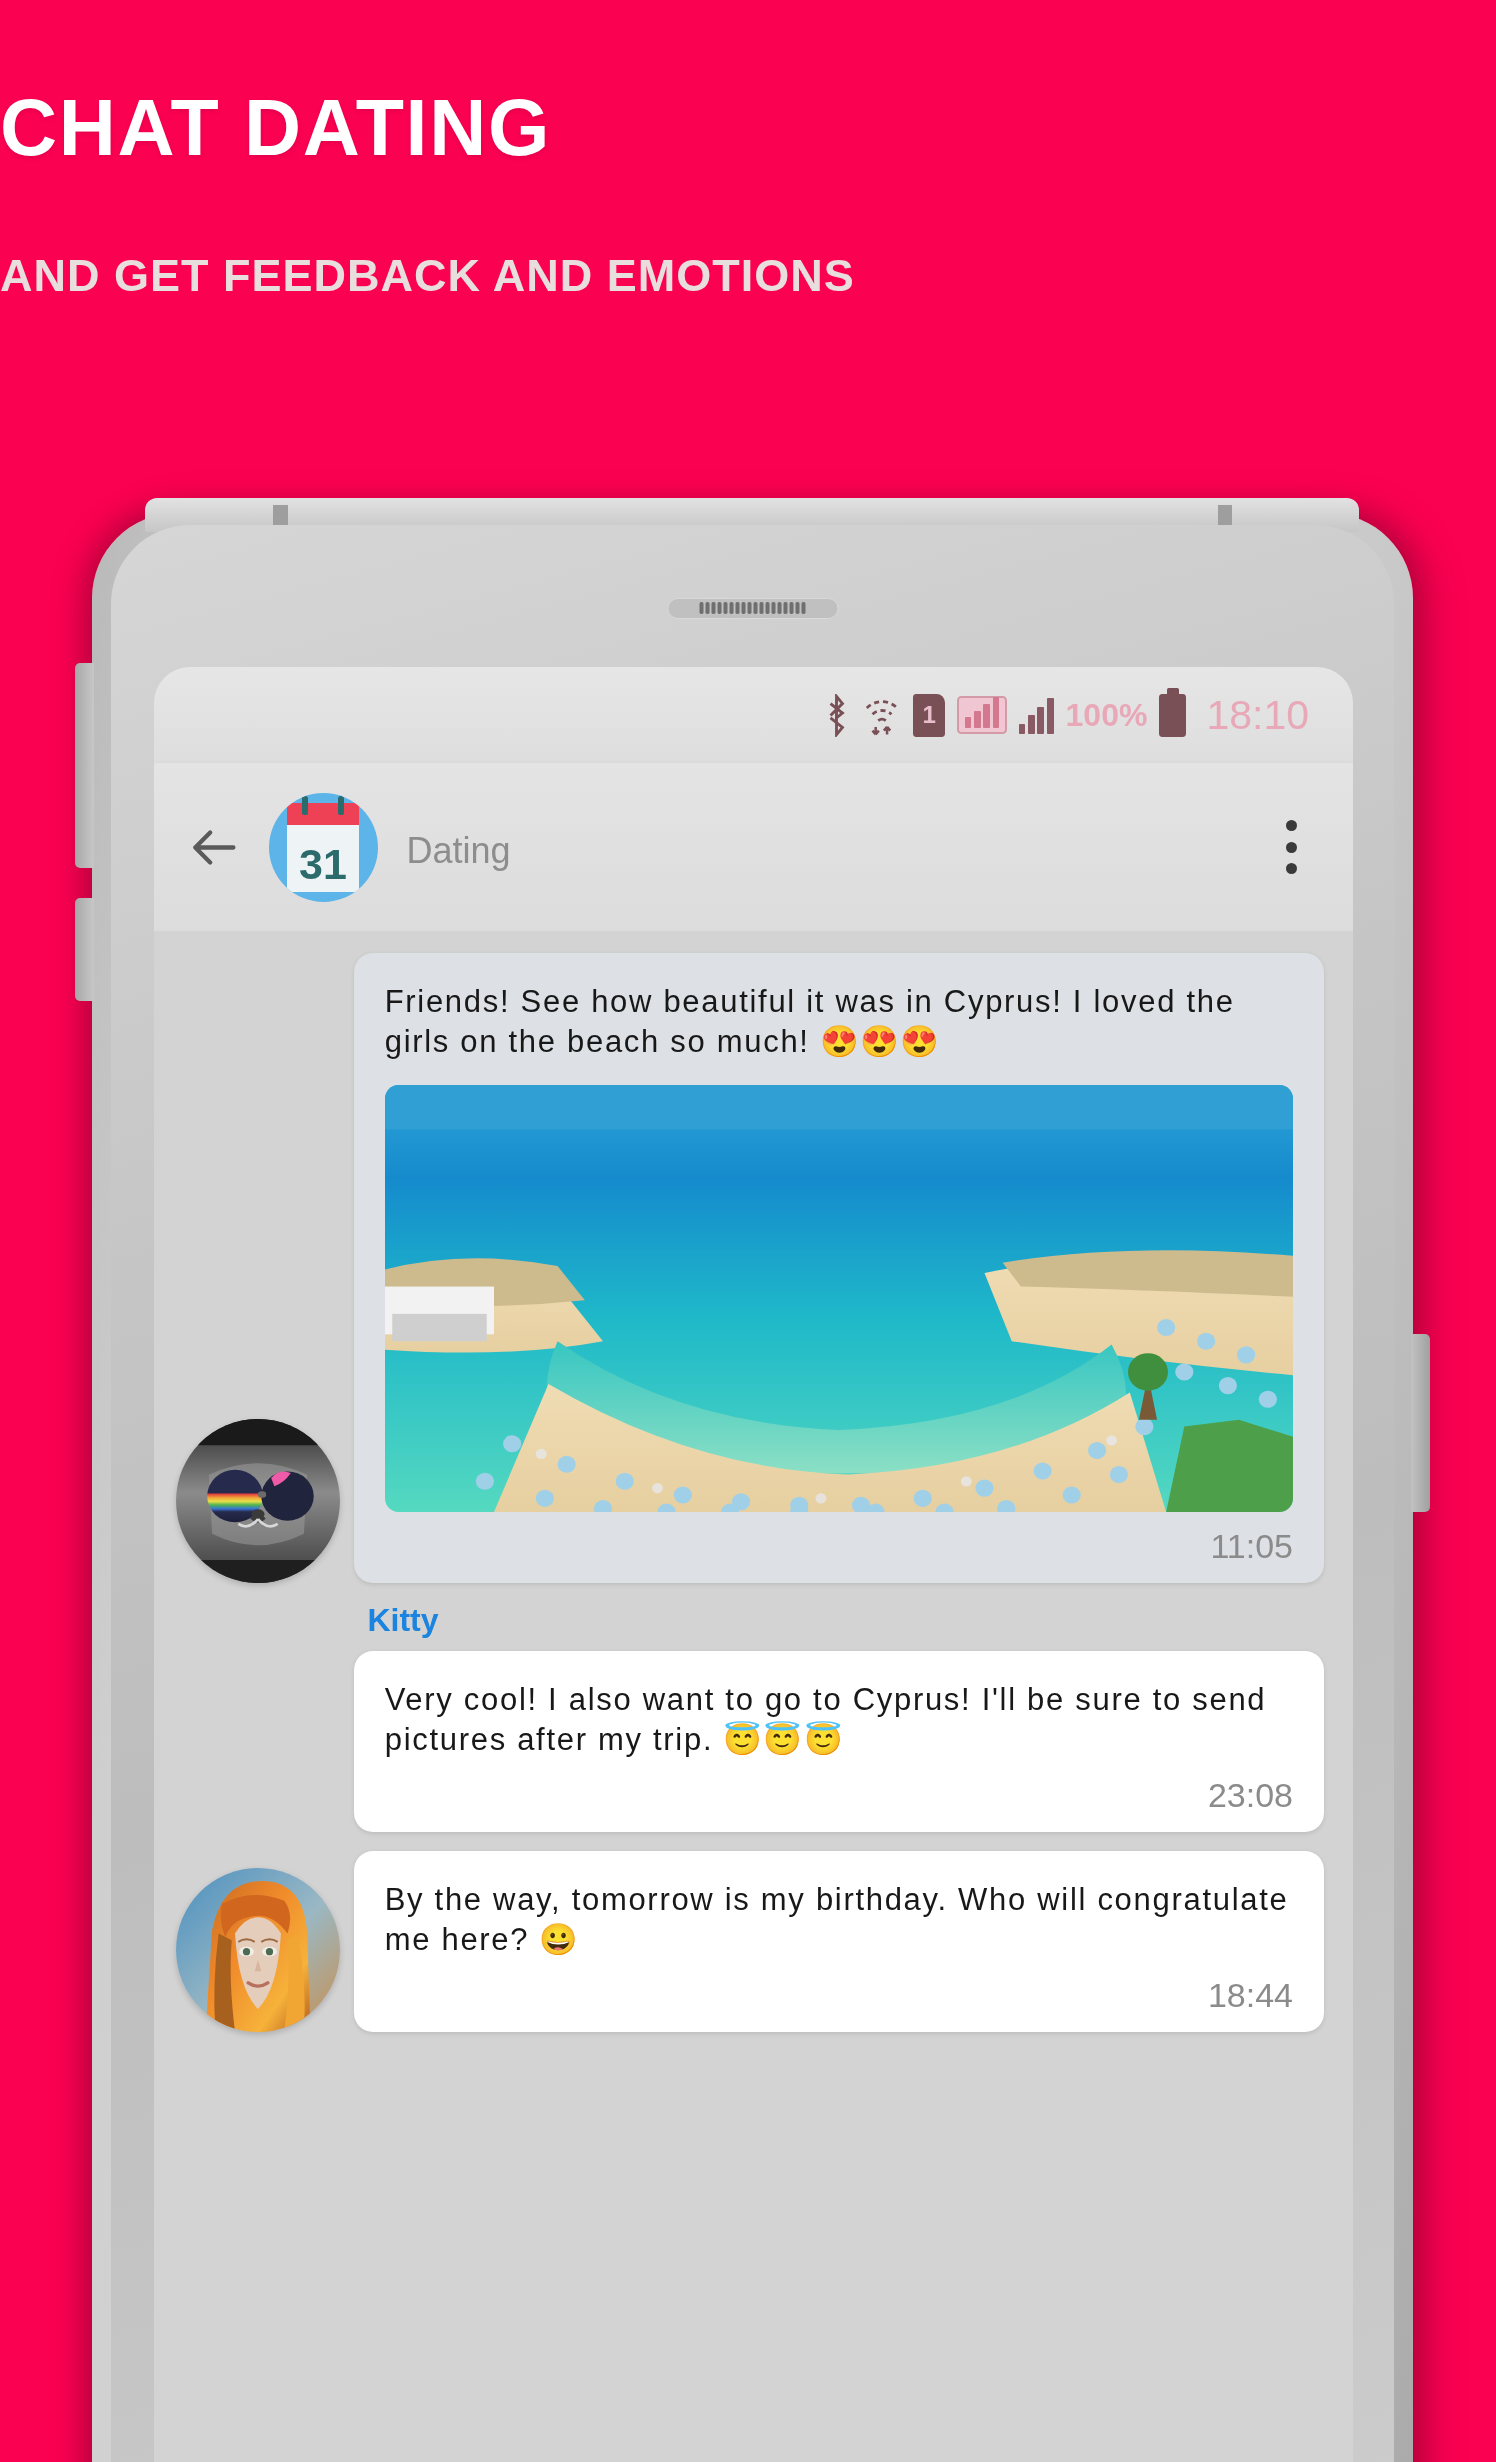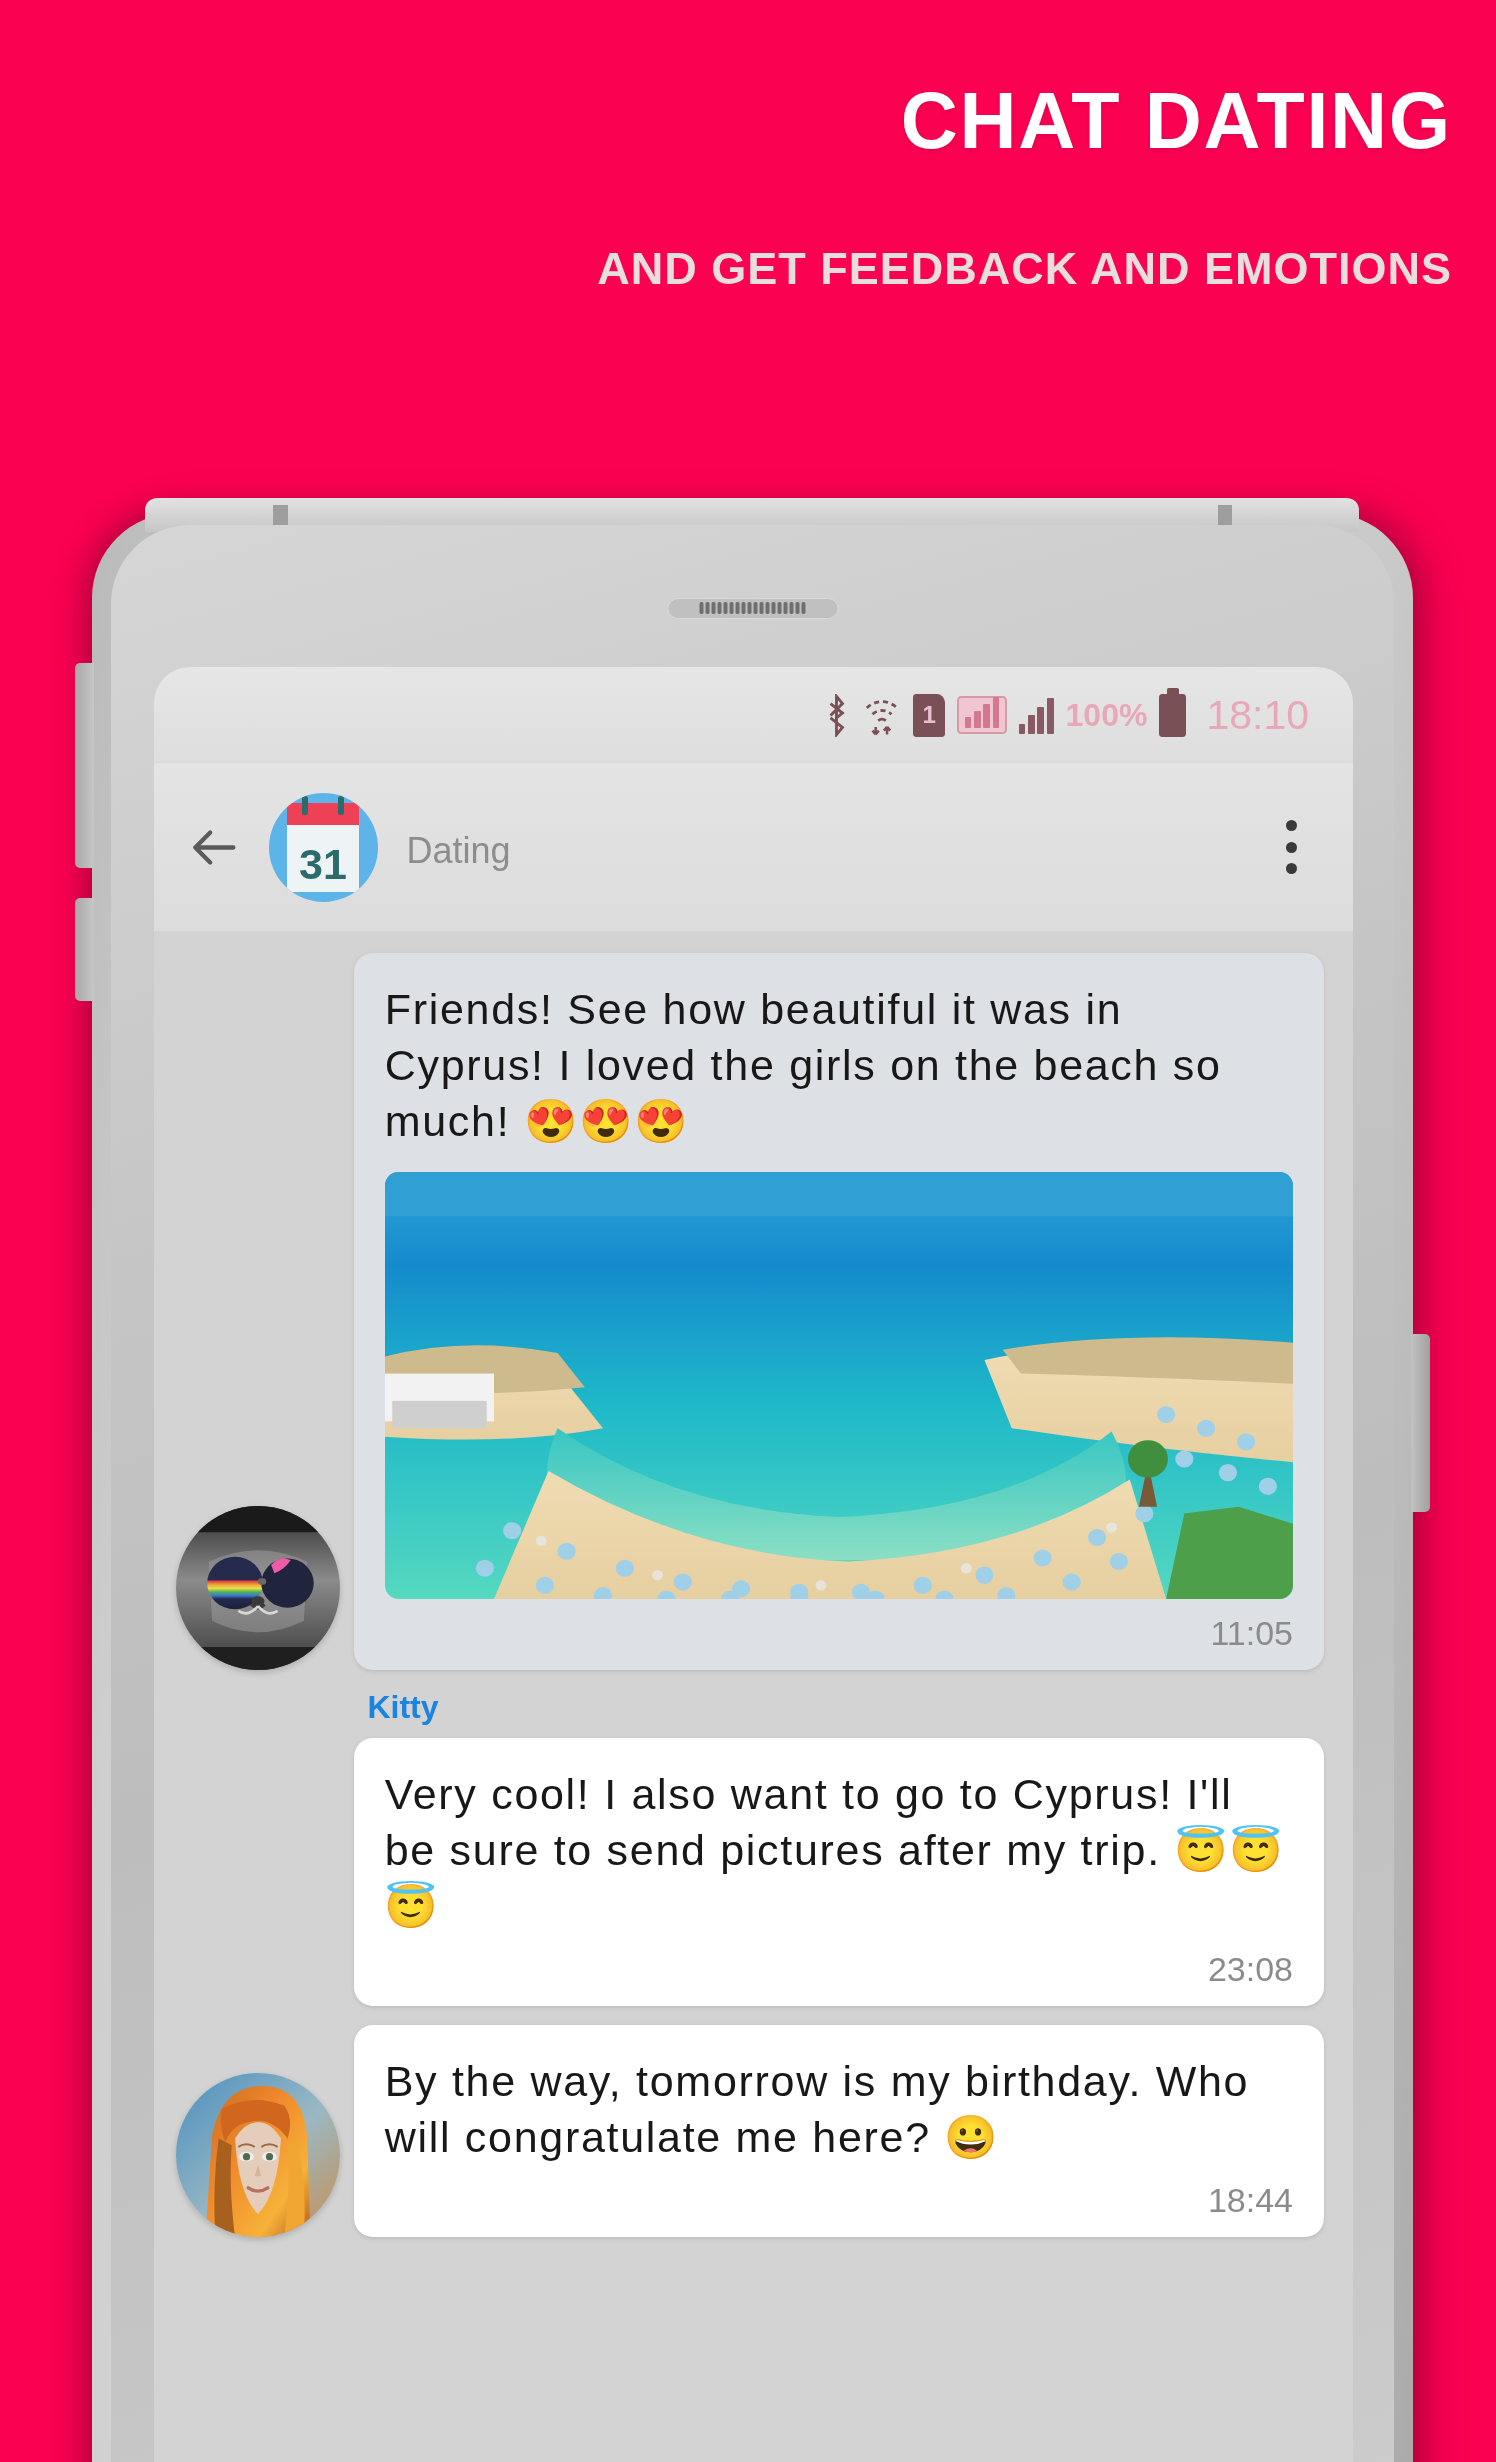--- a/index.html
+++ b/index.html
@@ -12,23 +12,23 @@
 
   body {
     background: #fb0152;
     font-family: "Liberation Sans", sans-serif;
     position: relative;
   }
 
   
   .promo {
     position: absolute;
-    top: 1px; left: 0;
+    top: 8px; left: 0;
     width: 1452px;
-    text-align: right;
+    text-align: left;
     padding-top: 79px;
   }
   .promo-title {
     color: #ffffff;
     font-size: 79px;
     font-weight: bold;
     letter-spacing: 1.7px;
     line-height: 1.05;
     text-shadow: 0 1.7px 5.1px rgba(0,0,0,0.10);
   }
@@ -304,21 +304,21 @@
 
   .bubble {
     background: #dde0e4;
     border-radius: 19px;
     padding: 29px 31px 17px 31px;
     box-shadow: 0 1.7px 4.3px rgba(0,0,0,0.10);
     position: relative;
   }
   .bubble.light { background: #ffffff; }
   .bubble-text {
-    font-size: 43px;
+    font-size: 31px;
     line-height: 1.30;
     color: #181818;
     word-wrap: break-word;
   }
   .bubble-photo {
     margin-top: 22px;
     width: 100%;
     height: 427px;
     border-radius: 13.7px;
     overflow: hidden;

